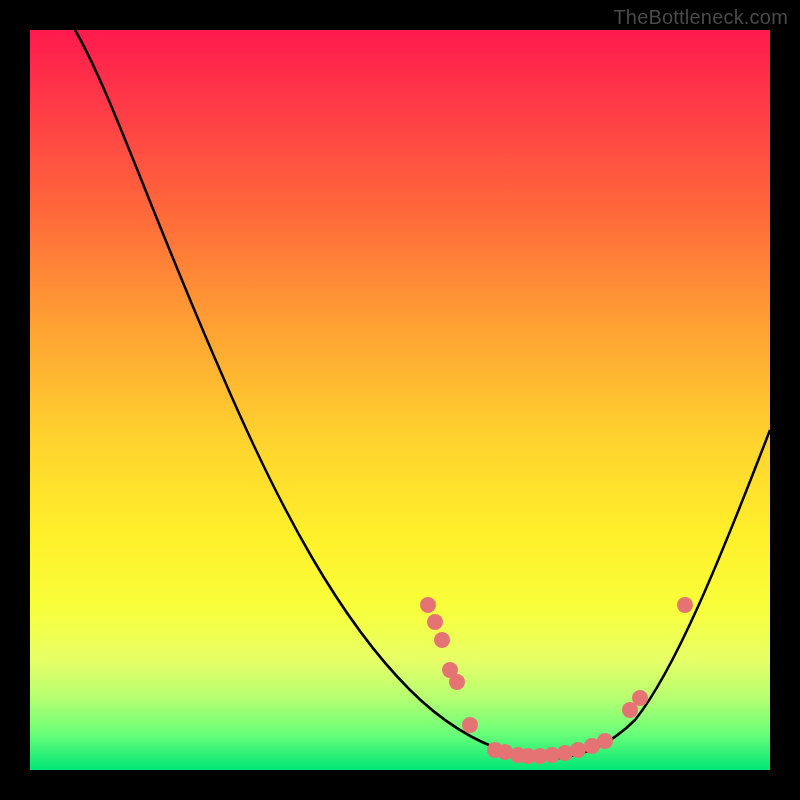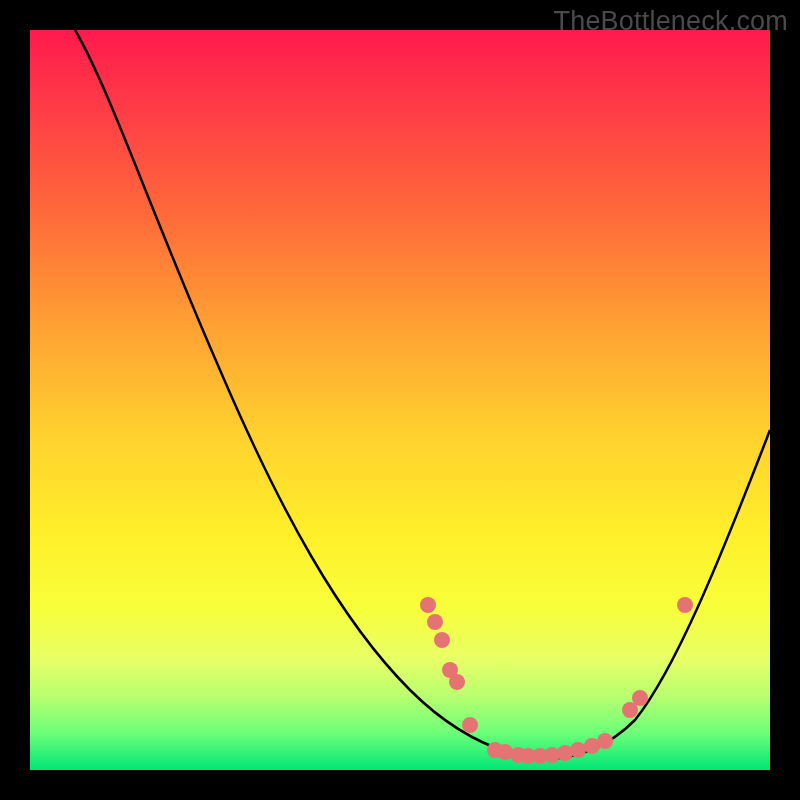--- a/index.html
+++ b/index.html
@@ -39,21 +39,21 @@
       #b9ff70 90%,
       #6cff79 95%,
       #00e676 100%
     );
   }
   .watermark {
     position: absolute;
     top: 6px;
     right: 12px;
     color: #4a4a4a;
-    font-size: 27px;
+    font-size: 20px;
     font-weight: 500;
     letter-spacing: 0.2px;
     user-select: none;
   }
   svg.curve {
     position: absolute;
     left: 0;
     top: 0;
     width: 740px;
     height: 740px;

